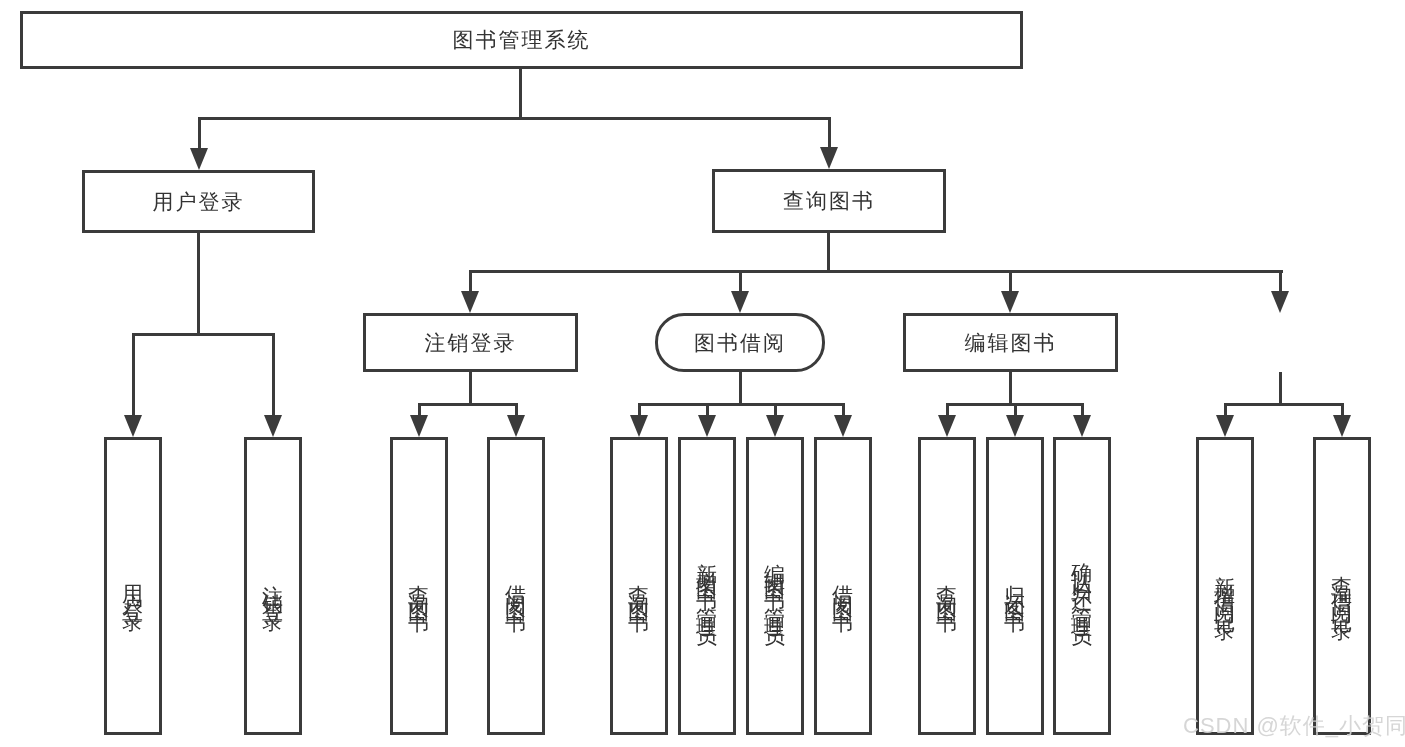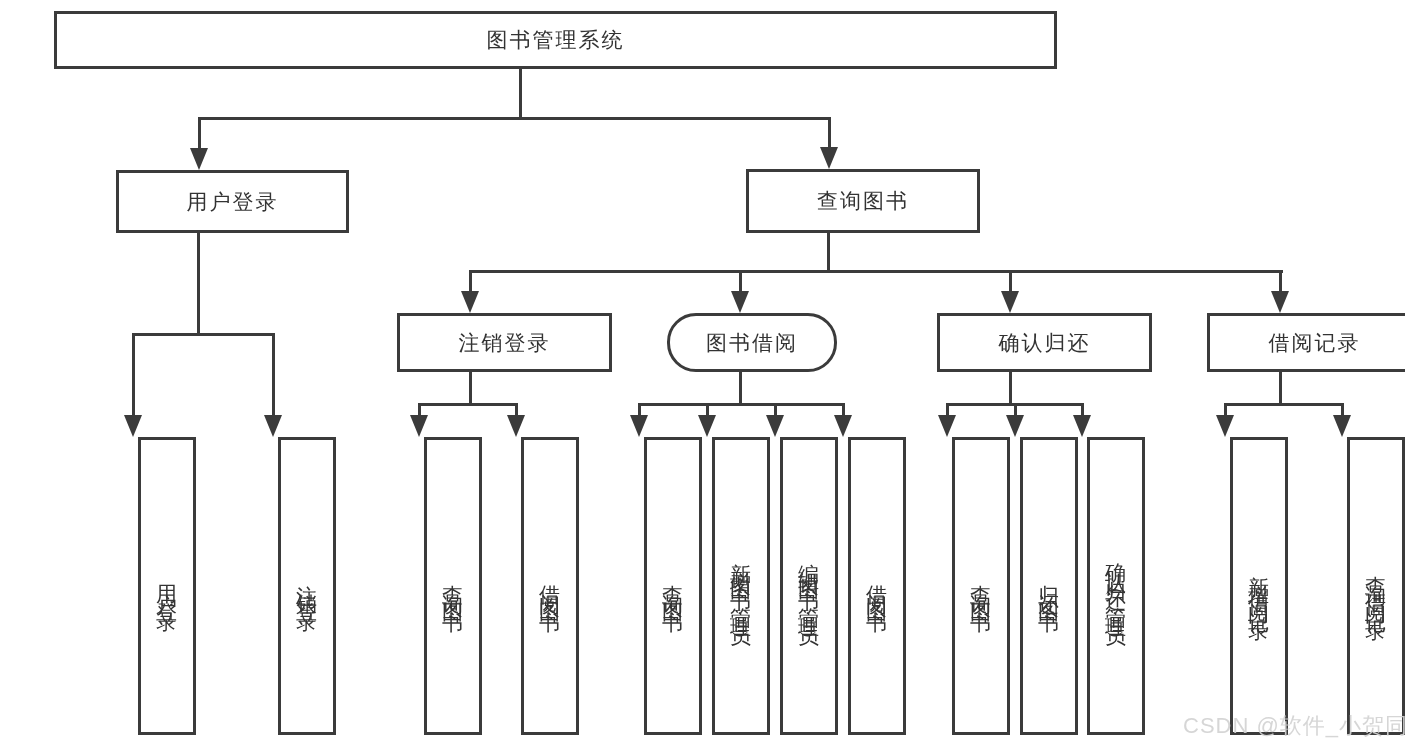--- a/index.html
+++ b/index.html
@@ -4,21 +4,21 @@
 <style>
   :root { --line:#3b3b3b; --text:#333333; --bg:#ffffff; }
   html,body { margin:0; padding:0; background:var(--bg); }
   .canvas {
     position:relative; width:1405px; height:747px; background:var(--bg);
     font-family:"Liberation Sans","DejaVu Sans",sans-serif; overflow:hidden;
   }
   .node {
     position:absolute; box-sizing:border-box; border:3px solid var(--line);
     background:var(--bg); display:flex; align-items:center; justify-content:center;
-    color:var(--text); z-index:2;margin-left:34px;
+    color:var(--text); z-index:2;
   }
   .node.h { font-size:21px; letter-spacing:2px; white-space:nowrap; }
   .node.v { font-size:21px; }
   .vtext { writing-mode:vertical-lr; text-orientation:mixed; letter-spacing:9px; line-height:1; }
   .hline, .vline { position:absolute; background:var(--line); z-index:1; }
   .hline { height:3px; }
   .vline { width:3px; }
   .arrow {
     position:absolute; width:0; height:0; z-index:1;
     border-left:9px solid transparent; border-right:9px solid transparent;
@@ -59,23 +59,22 @@
   <div class="vline" style="left:469px;top:270px;height:23px;"></div>
   <div class="arrow" style="left:461px;top:291px;"></div>
   <div class="vline" style="left:739px;top:270px;height:23px;"></div>
   <div class="arrow" style="left:731px;top:291px;"></div>
   <div class="vline" style="left:1009px;top:270px;height:23px;"></div>
   <div class="arrow" style="left:1001px;top:291px;"></div>
   <div class="vline" style="left:1279px;top:270px;height:23px;"></div>
   <div class="arrow" style="left:1271px;top:291px;"></div>
 
   <div class="node h" style="left:363px;top:313px;width:215px;height:59px;">注销登录</div>
-  <div class="node h" style="left:633px;top:313px;width:170px;height:59px;border-radius:29px;">图书借阅</div>
-  <div class="node h" style="left:903px;top:313px;width:215px;height:59px;">确认归还</div>
-  <div class="node h" style="left:1173px;top:313px;width:215px;height:59px;">借阅记录</div>
+  <div class="node h" style="left:655px;top:313px;width:170px;height:59px;border-radius:29px;">图书借阅</div>
+  <div class="node h" style="left:903px;top:313px;width:215px;height:59px;">编辑图书</div>
 
   <div class="vline" style="left:469px;top:372px;height:34px;"></div>
   <div class="hline" style="left:418px;top:403px;width:100px;"></div>
   <div class="vline" style="left:418px;top:403px;height:14px;"></div>
   <div class="arrow" style="left:410px;top:415px;"></div>
   <div class="vline" style="left:515px;top:403px;height:14px;"></div>
   <div class="arrow" style="left:507px;top:415px;"></div>
 
   <div class="vline" style="left:739px;top:372px;height:34px;"></div>
   <div class="hline" style="left:638px;top:403px;width:207px;"></div>

